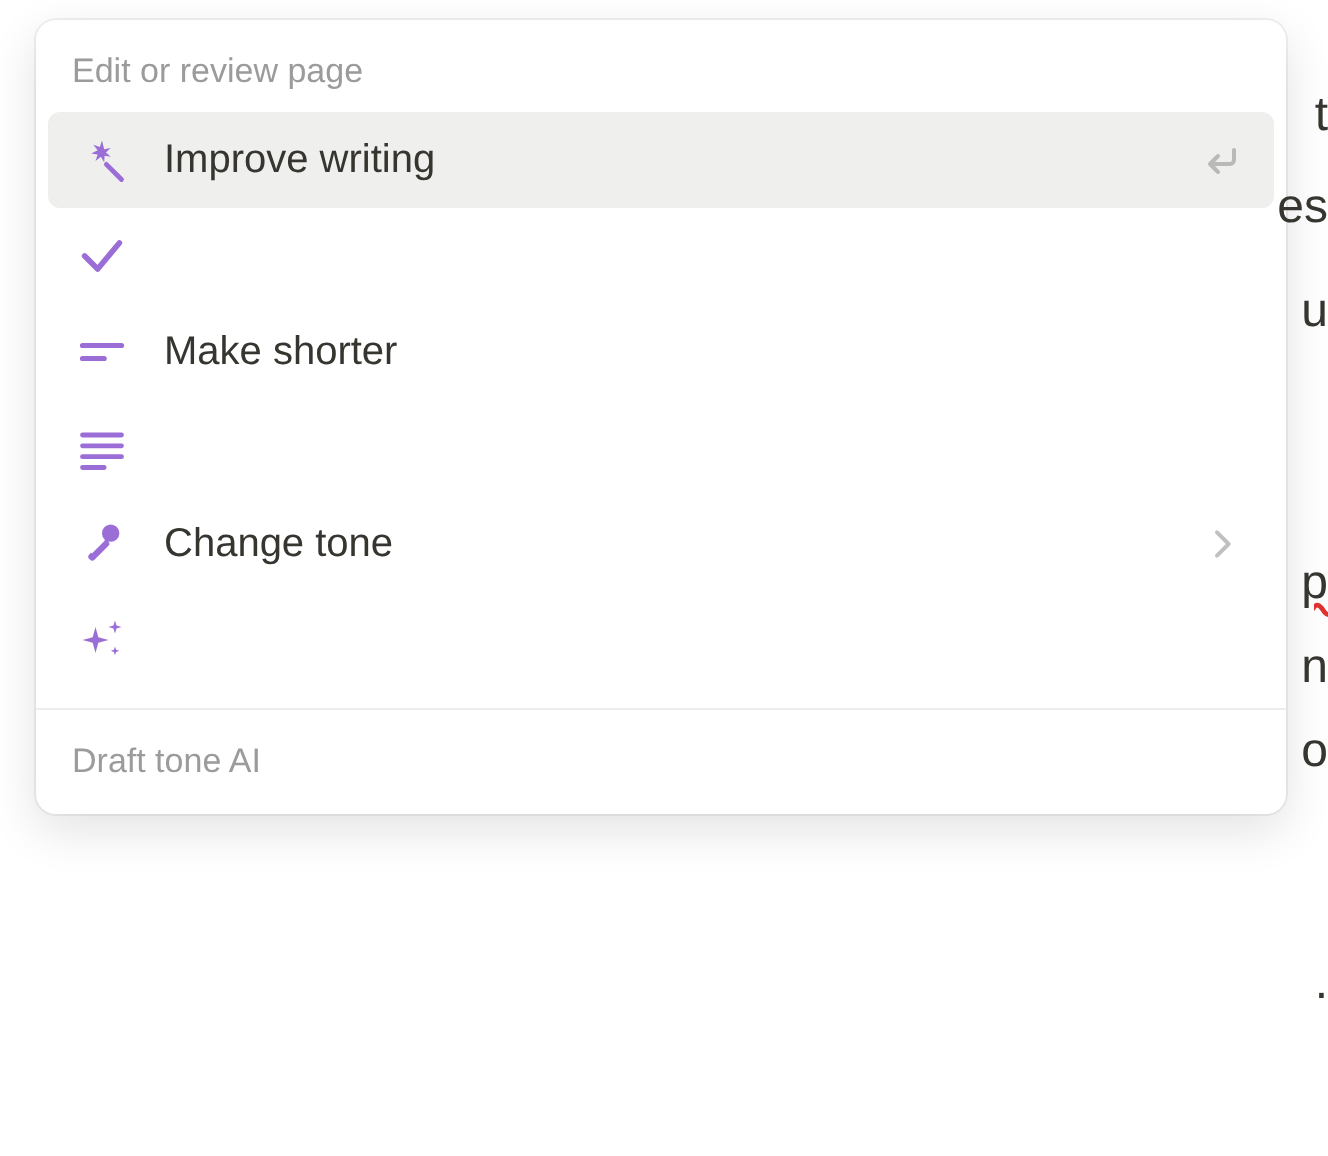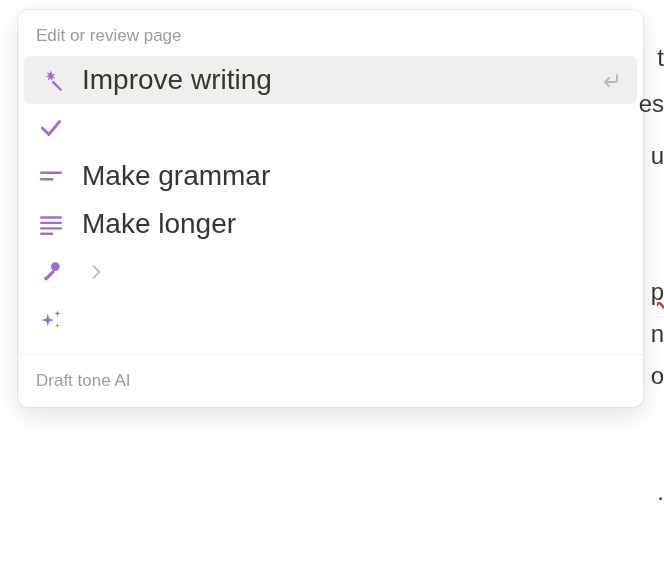--- a/index.html
+++ b/index.html
@@ -50,21 +50,21 @@
       width: 30px;
       height: 30px;
       display: flex;
       align-items: center;
       justify-content: center;
       margin-right: 16px;
       flex: none;
     }
     .menu-icon svg { display: block; }
     .menu-label {
-      font-size: 28px;
+      font-size: 20px;
       color: #37352f;
       flex: 1 1 auto;
       text-align: left;
     }
     .trailing {
       flex: none;
       color: #c0c0be;
       display: flex;
       align-items: center;
       width: 28px;
@@ -119,43 +119,43 @@
     </span>
   </div>
 
   <div class="menu-item">
     <span class="menu-icon">
       <svg width="26" height="26" viewBox="0 0 24 24" fill="none">
         <line x1="3" y1="9" x2="21" y2="9" stroke="#9a6dd7" stroke-width="2.4" stroke-linecap="round"></line>
         <line x1="3" y1="15" x2="13" y2="15" stroke="#9a6dd7" stroke-width="2.4" stroke-linecap="round"></line>
       </svg>
     </span>
-    <span class="menu-label">Make grammar</span>
+    <span class="menu-label">Make shorter</span>
   </div>
 
   <div class="menu-item">
     <span class="menu-icon">
       <svg width="26" height="26" viewBox="0 0 24 24" fill="none">
         <line x1="3" y1="6" x2="21" y2="6" stroke="#9a6dd7" stroke-width="2.2" stroke-linecap="round"></line>
         <line x1="3" y1="11" x2="21" y2="11" stroke="#9a6dd7" stroke-width="2.2" stroke-linecap="round"></line>
         <line x1="3" y1="16" x2="21" y2="16" stroke="#9a6dd7" stroke-width="2.2" stroke-linecap="round"></line>
         <line x1="3" y1="21" x2="13" y2="21" stroke="#9a6dd7" stroke-width="2.2" stroke-linecap="round"></line>
       </svg>
     </span>
-    <span class="menu-label">Make longer</span>
   </div>
 
   <div class="menu-item">
     <span class="menu-icon">
       <svg width="26" height="26" viewBox="0 0 24 24" fill="none">
         <circle cx="16" cy="7" r="4" fill="#9a6dd7"></circle>
         <rect x="4.5" y="13.5" width="12" height="3.5" rx="1.6" transform="rotate(-45 10 15)" fill="#9a6dd7"></rect>
         <line x1="13" y1="10" x2="7" y2="16" stroke="#fff" stroke-width="1"></line>
       </svg>
     </span>
+    <span class="menu-label">Change tone</span>
     <span class="trailing">
       <svg width="20" height="20" viewBox="0 0 24 24" fill="none">
         <path d="M9 5 L16 12 L9 19" stroke="#c0c0be" stroke-width="2.4" stroke-linecap="round" stroke-linejoin="round"></path>
       </svg>
     </span>
   </div>
 
   <div class="menu-item">
     <span class="menu-icon">
       <svg width="26" height="26" viewBox="0 0 24 24" fill="none">

